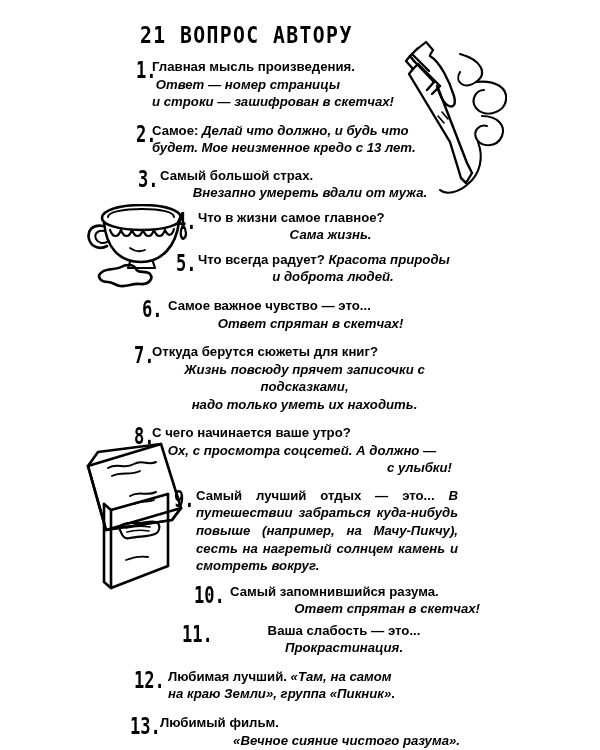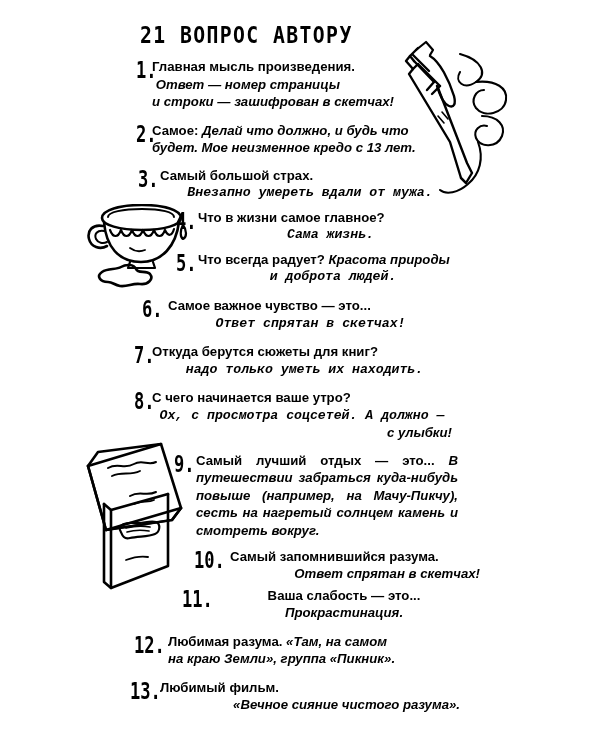--- a/index.html
+++ b/index.html
@@ -68,21 +68,21 @@
   }
 
   .q {
     font-style: normal;
   }
   .a {
     font-style: italic;
   }
 
   .line { display: block; }
-  .center { text-align: center; font-family: Liberation Mono, monospace; }
+  .center { text-align: center; }
   .right { text-align: right; }
   .just { text-align: justify; }
 
   
   .i1  { margin-left: 152px; width: 300px; }
   .i1  .num { left: -16px; top: 1px; }
 
   .i2  { margin-left: 152px; width: 300px; }
   .i2  .num { left: -16px; top: 1px; }
 
@@ -270,20 +270,21 @@
         <div class="num">6.</div>
         <div class="body">
           <span class="line "><span class="q">Самое важное чувство — это...</span></span>
           <span class="line center"><span class="a">Ответ спрятан в скетчах!</span></span>
         </div>
       </div>
       <div class="qitem i7">
         <div class="num">7.</div>
         <div class="body">
           <span class="line "><span class="q">Откуда берутся сюжеты для книг?</span></span>
+          <span class="line center"><span class="a">Жизнь повсюду прячет записочки с подсказками,</span></span>
           <span class="line center"><span class="a">надо только уметь их находить.</span></span>
         </div>
       </div>
       <div class="qitem i8">
         <div class="num">8.</div>
         <div class="body">
           <span class="line "><span class="q">С чего начинается ваше утро?</span></span>
           <span class="line center"><span class="a">Ох, с просмотра соцсетей. А должно —</span></span>
           <span class="line right"><span class="a">с улыбки!</span></span>
         </div>
@@ -303,21 +304,21 @@
       </div>
       <div class="qitem i11">
         <div class="num">11.</div>
         <div class="body">
           <span class="line "><span class="q">Ваша слабость — это... </span><span class="a">Прокрастинация.</span></span>
         </div>
       </div>
       <div class="qitem i12">
         <div class="num">12.</div>
         <div class="body">
-          <span class="line "><span class="q">Любимая разума. </span><span class="a">«Там, на самом</span></span>
+          <span class="line "><span class="q">Любимая лучший. </span><span class="a">«Там, на самом</span></span>
           <span class="line "><span class="a">на краю Земли», группа «Пикник».</span></span>
         </div>
       </div>
       <div class="qitem i13">
         <div class="num">13.</div>
         <div class="body">
           <span class="line "><span class="q">Любимый фильм.</span></span>
           <span class="line right"><span class="a">«Вечное сияние чистого разума».</span></span>
         </div>
       </div>

